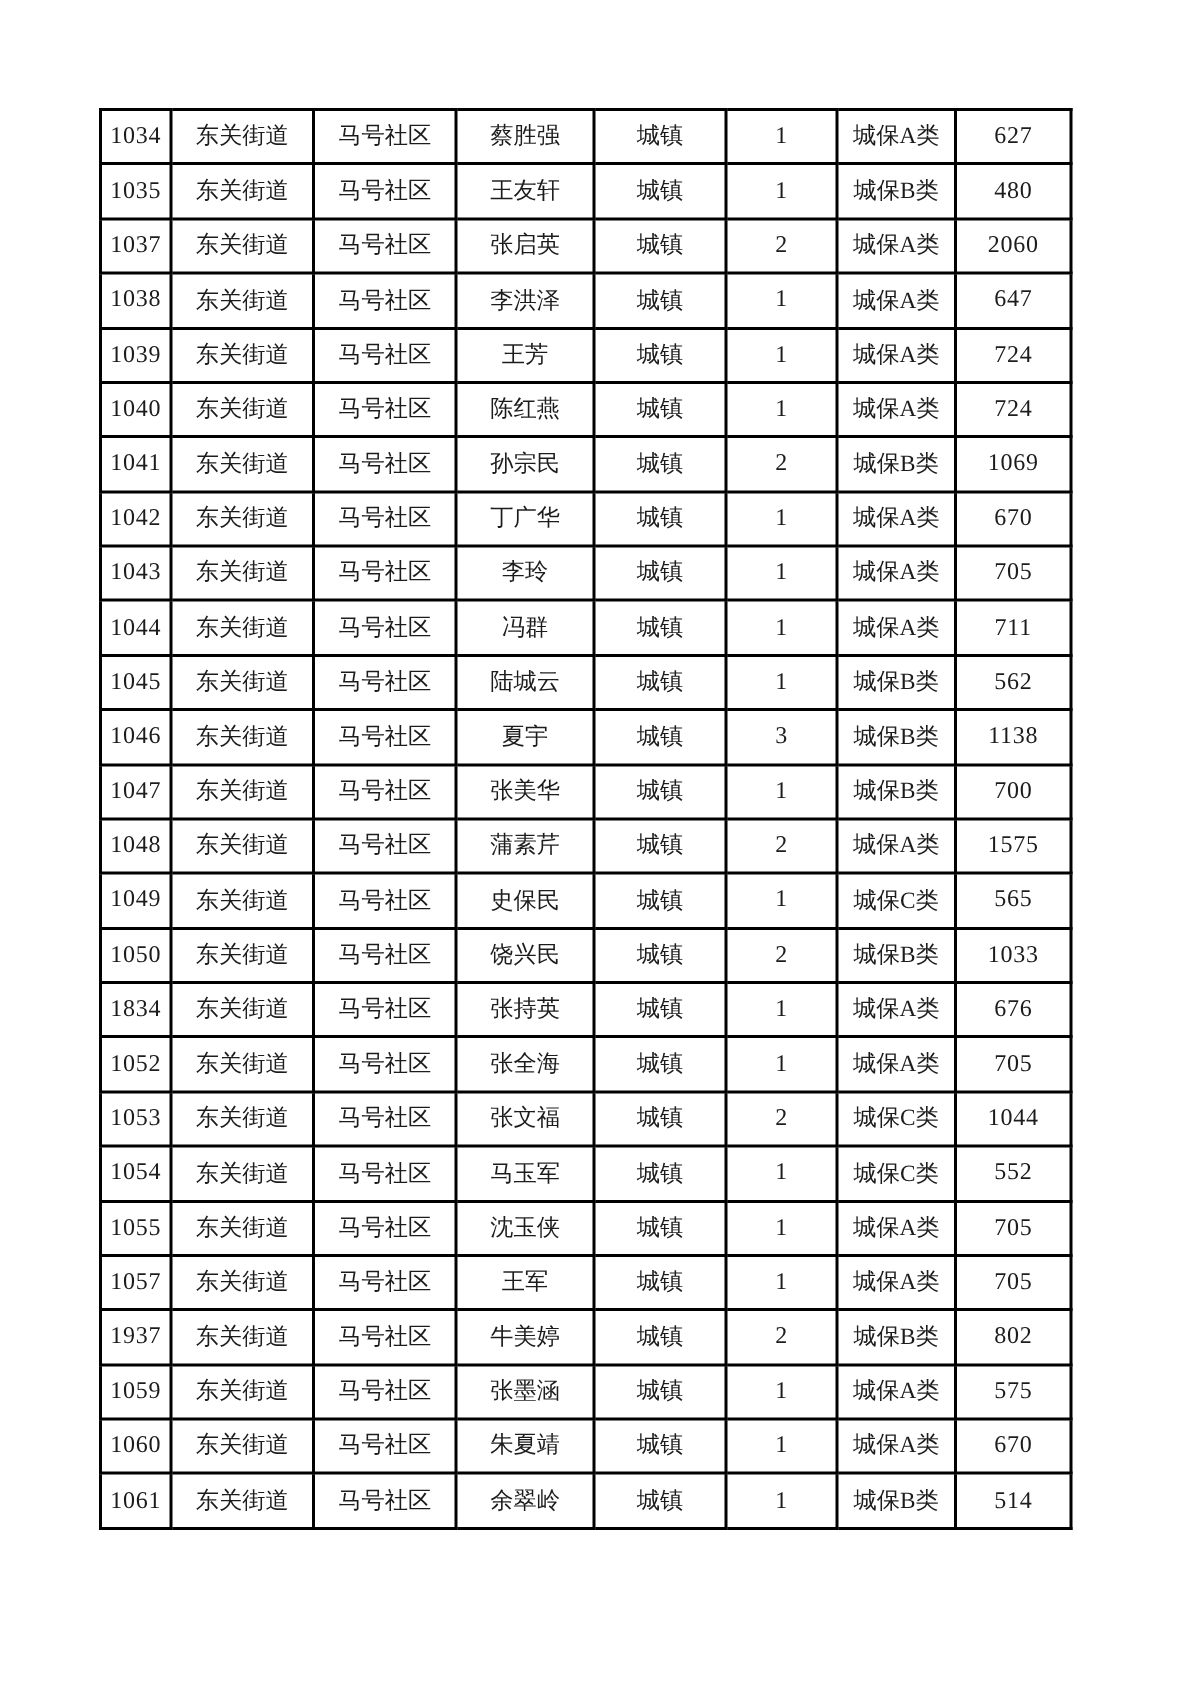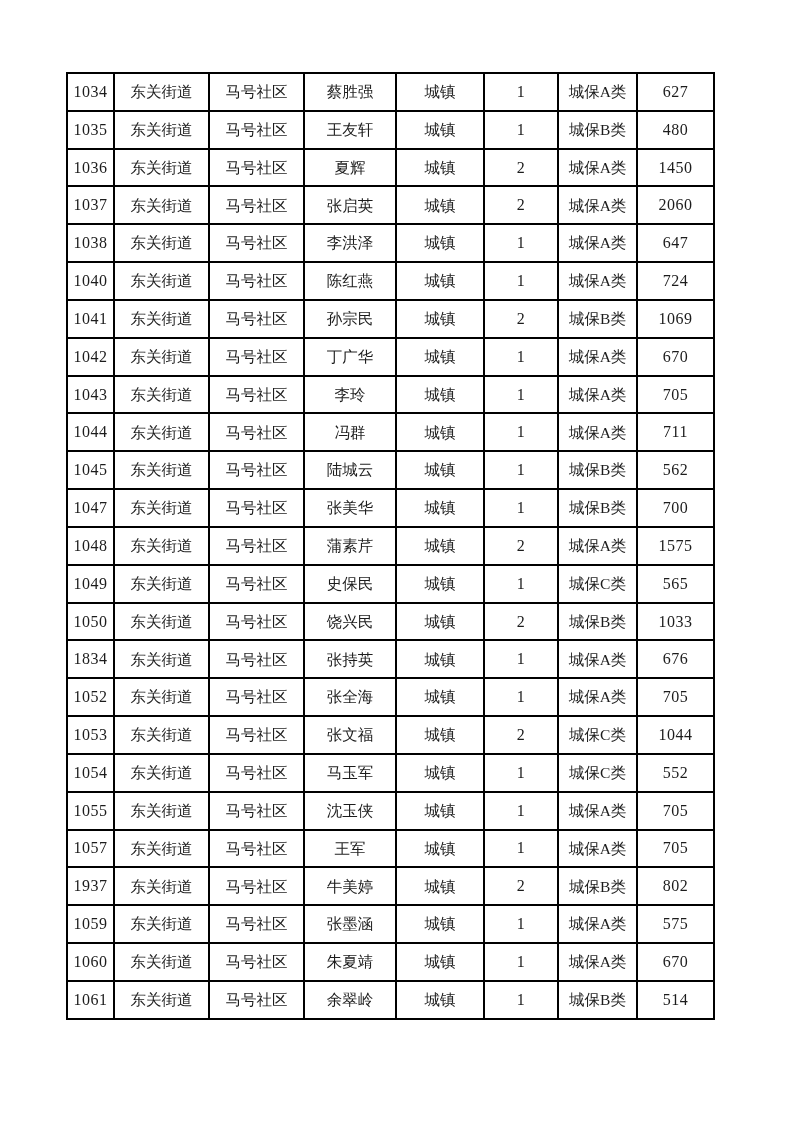--- a/index.html
+++ b/index.html
@@ -70,50 +70,50 @@
           <td class="num">1035</td>
           <td>东关街道</td>
           <td>马号社区</td>
           <td>王友轩</td>
           <td>城镇</td>
           <td class="num">1</td>
           <td>城保B类</td>
           <td class="num">480</td>
         </tr>
         <tr>
-          <td class="num">1036</td>
-          <td>东关街道</td>
-          <td>马号社区</td>
-          <td>夏辉</td>
-          <td>城镇</td>
-          <td class="num">2</td>
-          <td>城保A类</td>
-          <td class="num">1450</td>
-        </tr>
-        <tr>
           <td class="num">1037</td>
           <td>东关街道</td>
           <td>马号社区</td>
           <td>张启英</td>
           <td>城镇</td>
           <td class="num">2</td>
           <td>城保A类</td>
           <td class="num">2060</td>
         </tr>
         <tr>
           <td class="num">1038</td>
           <td>东关街道</td>
           <td>马号社区</td>
           <td>李洪泽</td>
           <td>城镇</td>
           <td class="num">1</td>
           <td>城保A类</td>
           <td class="num">647</td>
         </tr>
         <tr>
+          <td class="num">1039</td>
+          <td>东关街道</td>
+          <td>马号社区</td>
+          <td>王芳</td>
+          <td>城镇</td>
+          <td class="num">1</td>
+          <td>城保A类</td>
+          <td class="num">724</td>
+        </tr>
+        <tr>
           <td class="num">1040</td>
           <td>东关街道</td>
           <td>马号社区</td>
           <td>陈红燕</td>
           <td>城镇</td>
           <td class="num">1</td>
           <td>城保A类</td>
           <td class="num">724</td>
         </tr>
         <tr>
@@ -158,20 +158,30 @@
         </tr>
         <tr>
           <td class="num">1045</td>
           <td>东关街道</td>
           <td>马号社区</td>
           <td>陆城云</td>
           <td>城镇</td>
           <td class="num">1</td>
           <td>城保B类</td>
           <td class="num">562</td>
+        </tr>
+        <tr>
+          <td class="num">1046</td>
+          <td>东关街道</td>
+          <td>马号社区</td>
+          <td>夏宇</td>
+          <td>城镇</td>
+          <td class="num">3</td>
+          <td>城保B类</td>
+          <td class="num">1138</td>
         </tr>
         <tr>
           <td class="num">1047</td>
           <td>东关街道</td>
           <td>马号社区</td>
           <td>张美华</td>
           <td>城镇</td>
           <td class="num">1</td>
           <td>城保B类</td>
           <td class="num">700</td>

